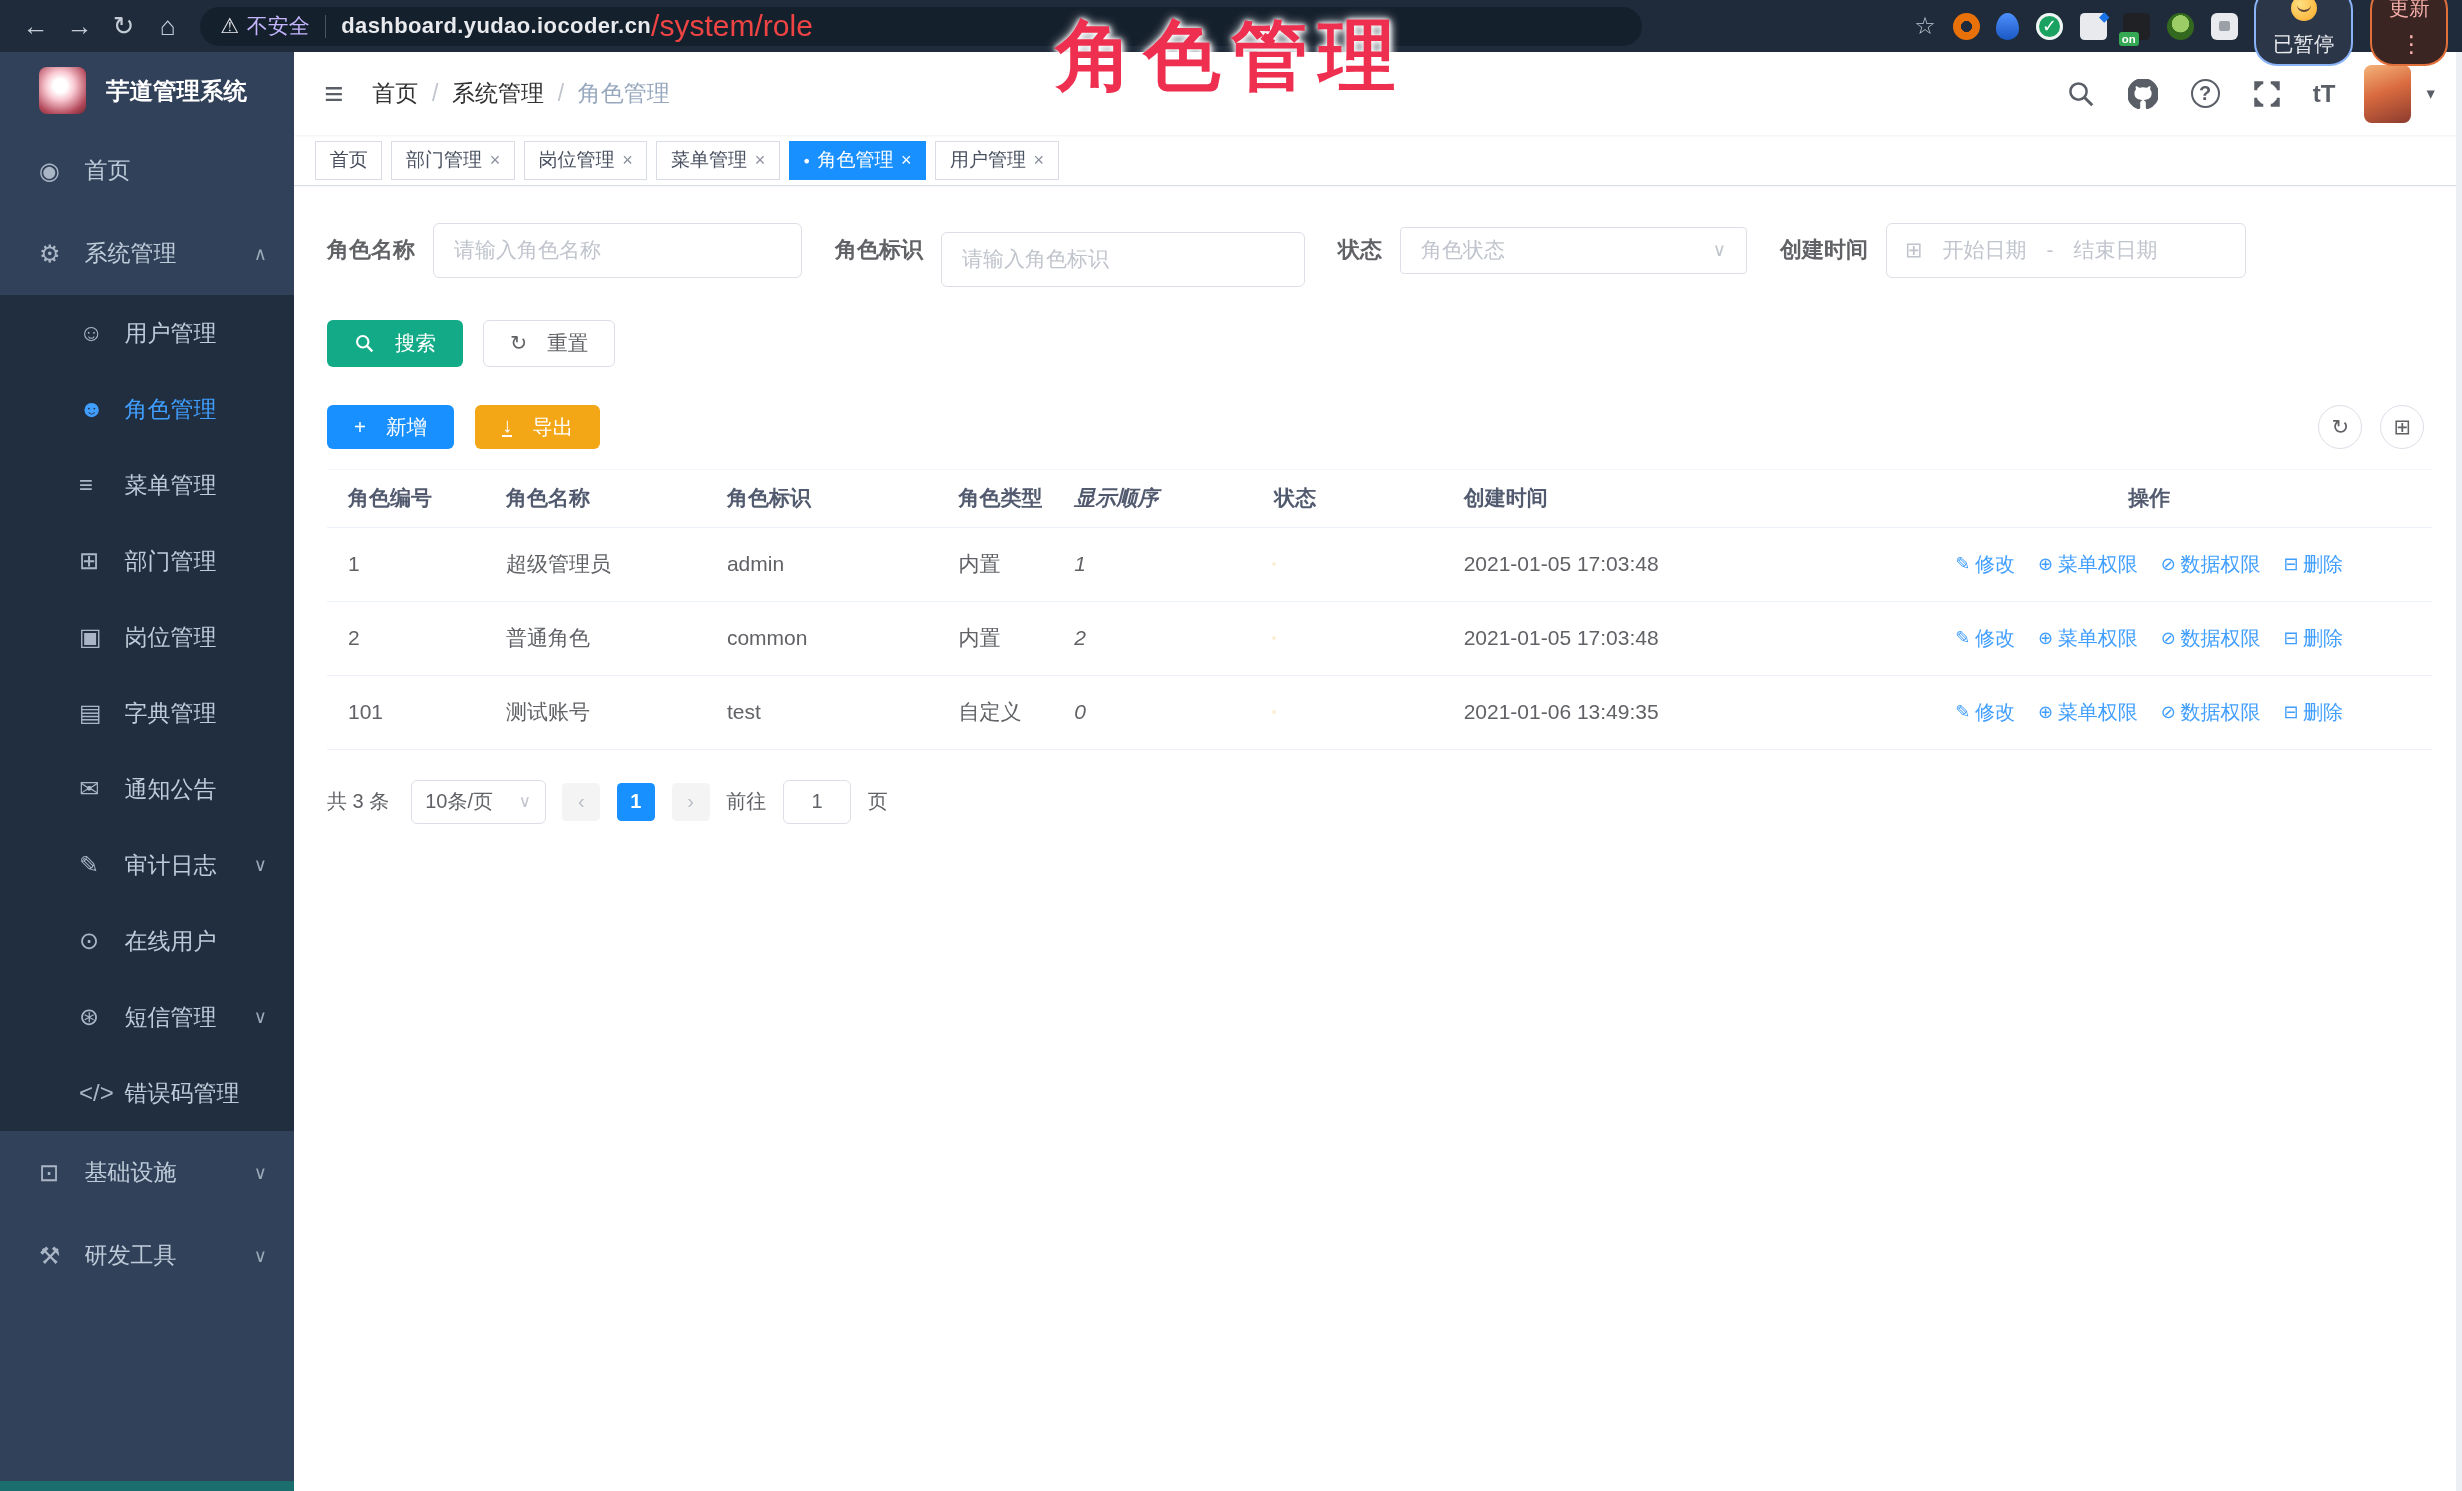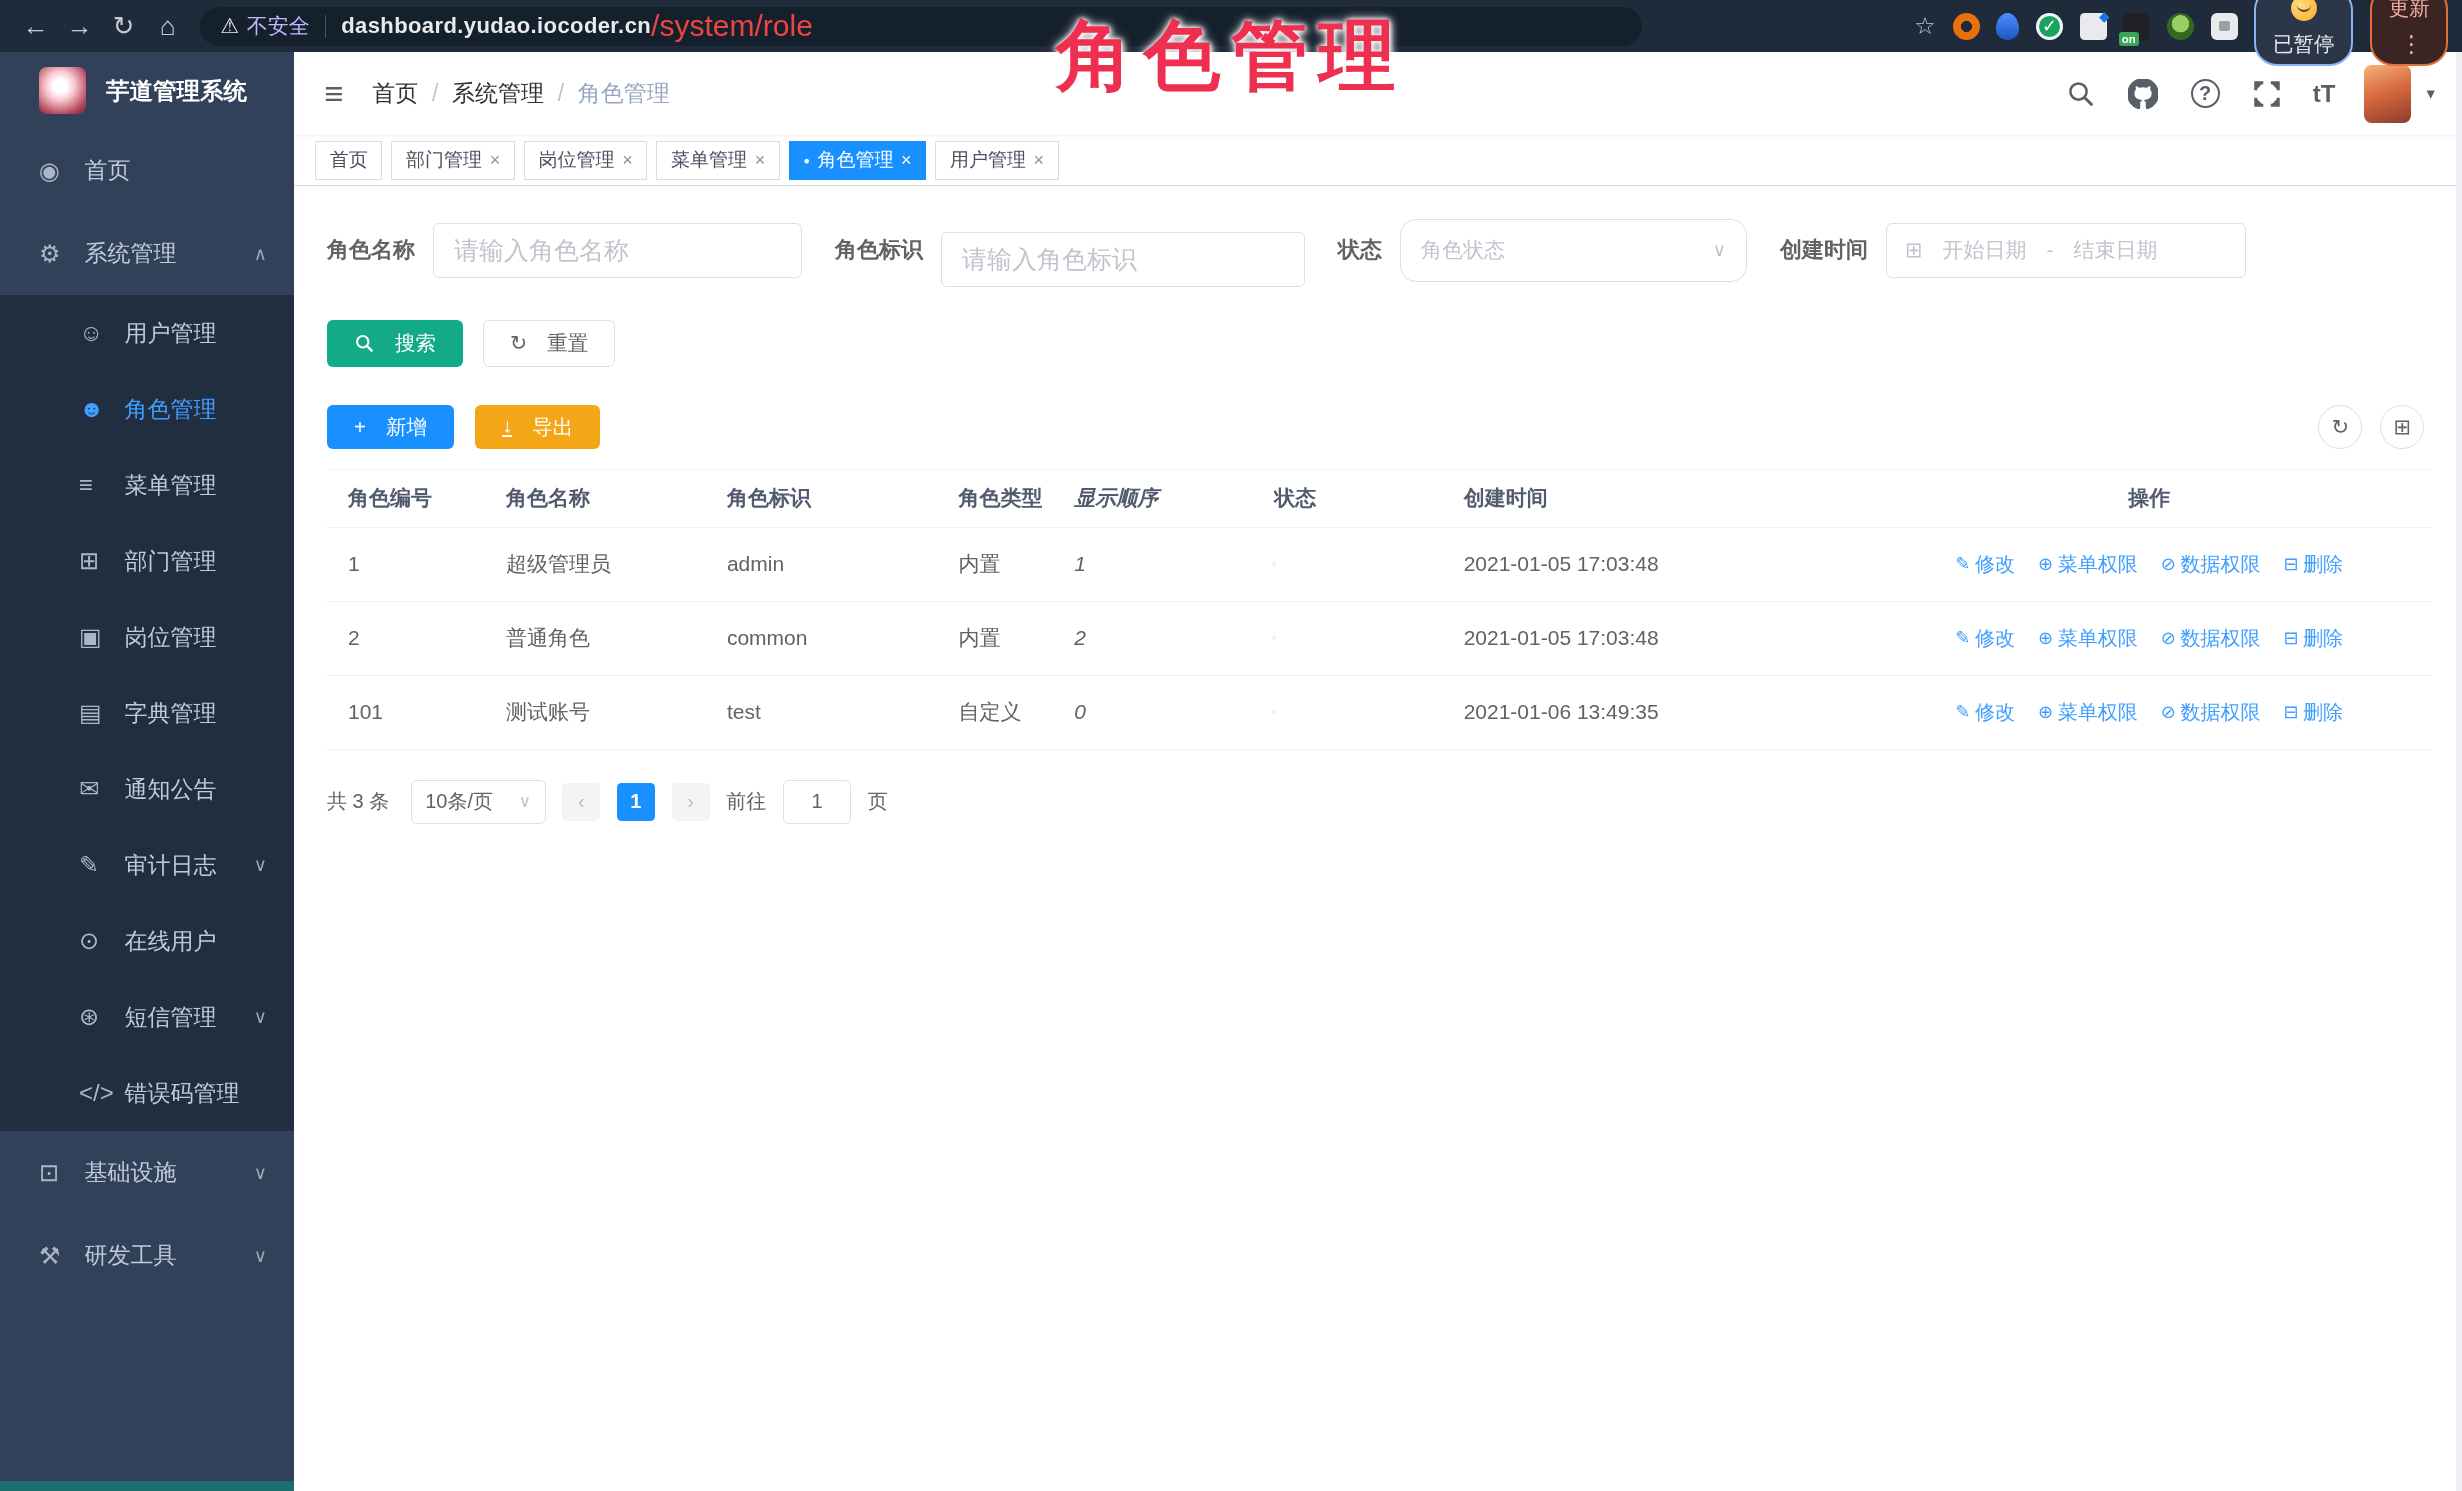--- a/index.html
+++ b/index.html
@@ -75,23 +75,23 @@
   .tab { height:39px; display:flex; align-items:center; gap:7.6px; border:0.8px solid #d8dce5; background:#fff; color:#495060; font-size:19px; padding:0 13.7px; cursor:pointer; }
   .tab .x { color:#8a919c; font-size:18px; }
   .tab.active { background:#1890ff; border-color:#1890ff; color:#fff; }
   .tab.active .x { color:#fff; }
   .tab .dot { color:#fff; font-size:10.6px; }
 
   
   .content { flex:1; padding:23px 30px 0 33px; background:#fff; }
   .filter-row { display:flex; align-items:center; margin-top:4.6px; }
   .f-label { font-size:22px; font-weight:bold; color:#606266; margin-right:18px; white-space:nowrap; }
-  .f-input { height:55px; border:0.8px solid #dcdfe6; border-radius:6px; font-size:25px; color:#606266; padding:16px 20px; outline:none; }
+  .f-input { height:55px; border:0.8px solid #dcdfe6; border-radius:6px; font-size:21px; color:#606266; padding:16px 20px; outline:none; }
   .f-input::placeholder { color:#c0c4cc; }
-  .sel-box { height:63px; border:0.8px solid #dcdfe6; border-radius:16px; display:flex; align-items:center; padding:0 20px; color:#c0c4cc; font-size:21px; cursor:pointer; }
+  .sel-box { height:47px; border:0.8px solid #dcdfe6; border-radius:4px; display:flex; align-items:center; padding:0 20px; color:#c0c4cc; font-size:21px; cursor:pointer; }
   .sel-box .arr { margin-left:auto; color:#c0c4cc; font-size:18px; }
   .range-box { height:55px; border:0.8px solid #dcdfe6; border-radius:6px; display:flex; align-items:center; gap:20px; padding:0 18px; color:#c0c4cc; font-size:21px; cursor:pointer; }
   .range-box .cal { font-size:21px; color:#c0c4cc; }
 
   .btn-row { display:flex; align-items:center; gap:20px; margin-top:33px; }
   .btn { height:47px; border-radius:6px; display:inline-flex; align-items:center; gap:20px; font-size:20.5px; padding:0 26px; cursor:pointer; border:0.8px solid transparent; }
   .btn svg { width:21px; height:21px; }
   .btn-search { background:#13ab87; color:#fff; }
   .btn-reset { background:#fff; color:#606266; border-color:#dcdfe6; }
   .btn-add { background:#1890ff; color:#fff; height:44px; }

